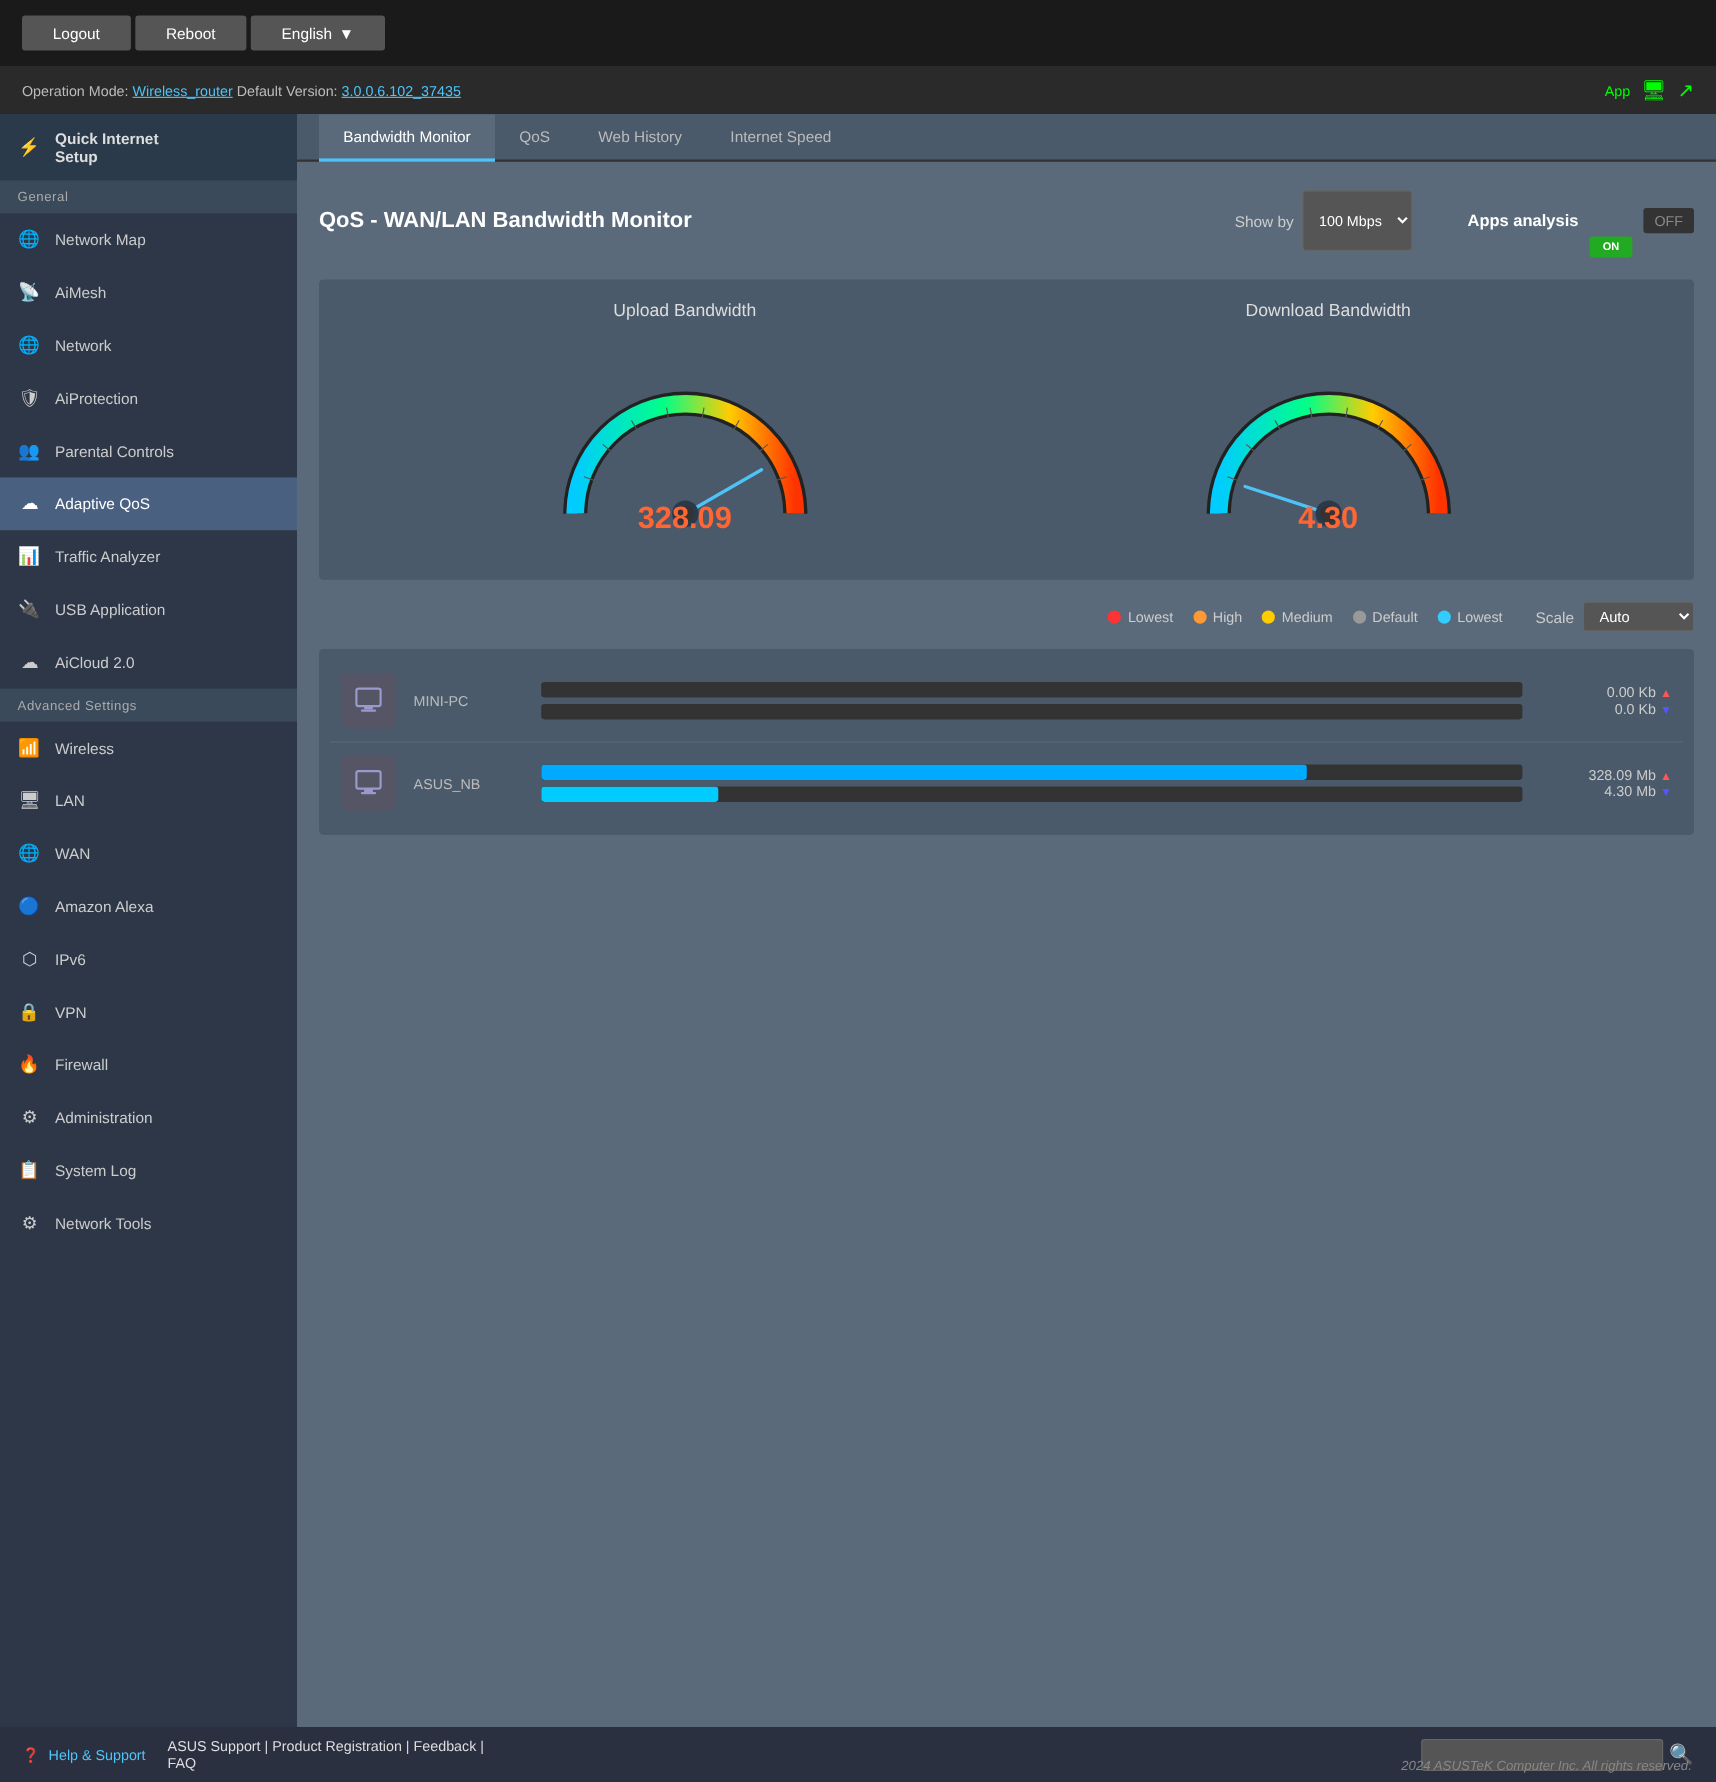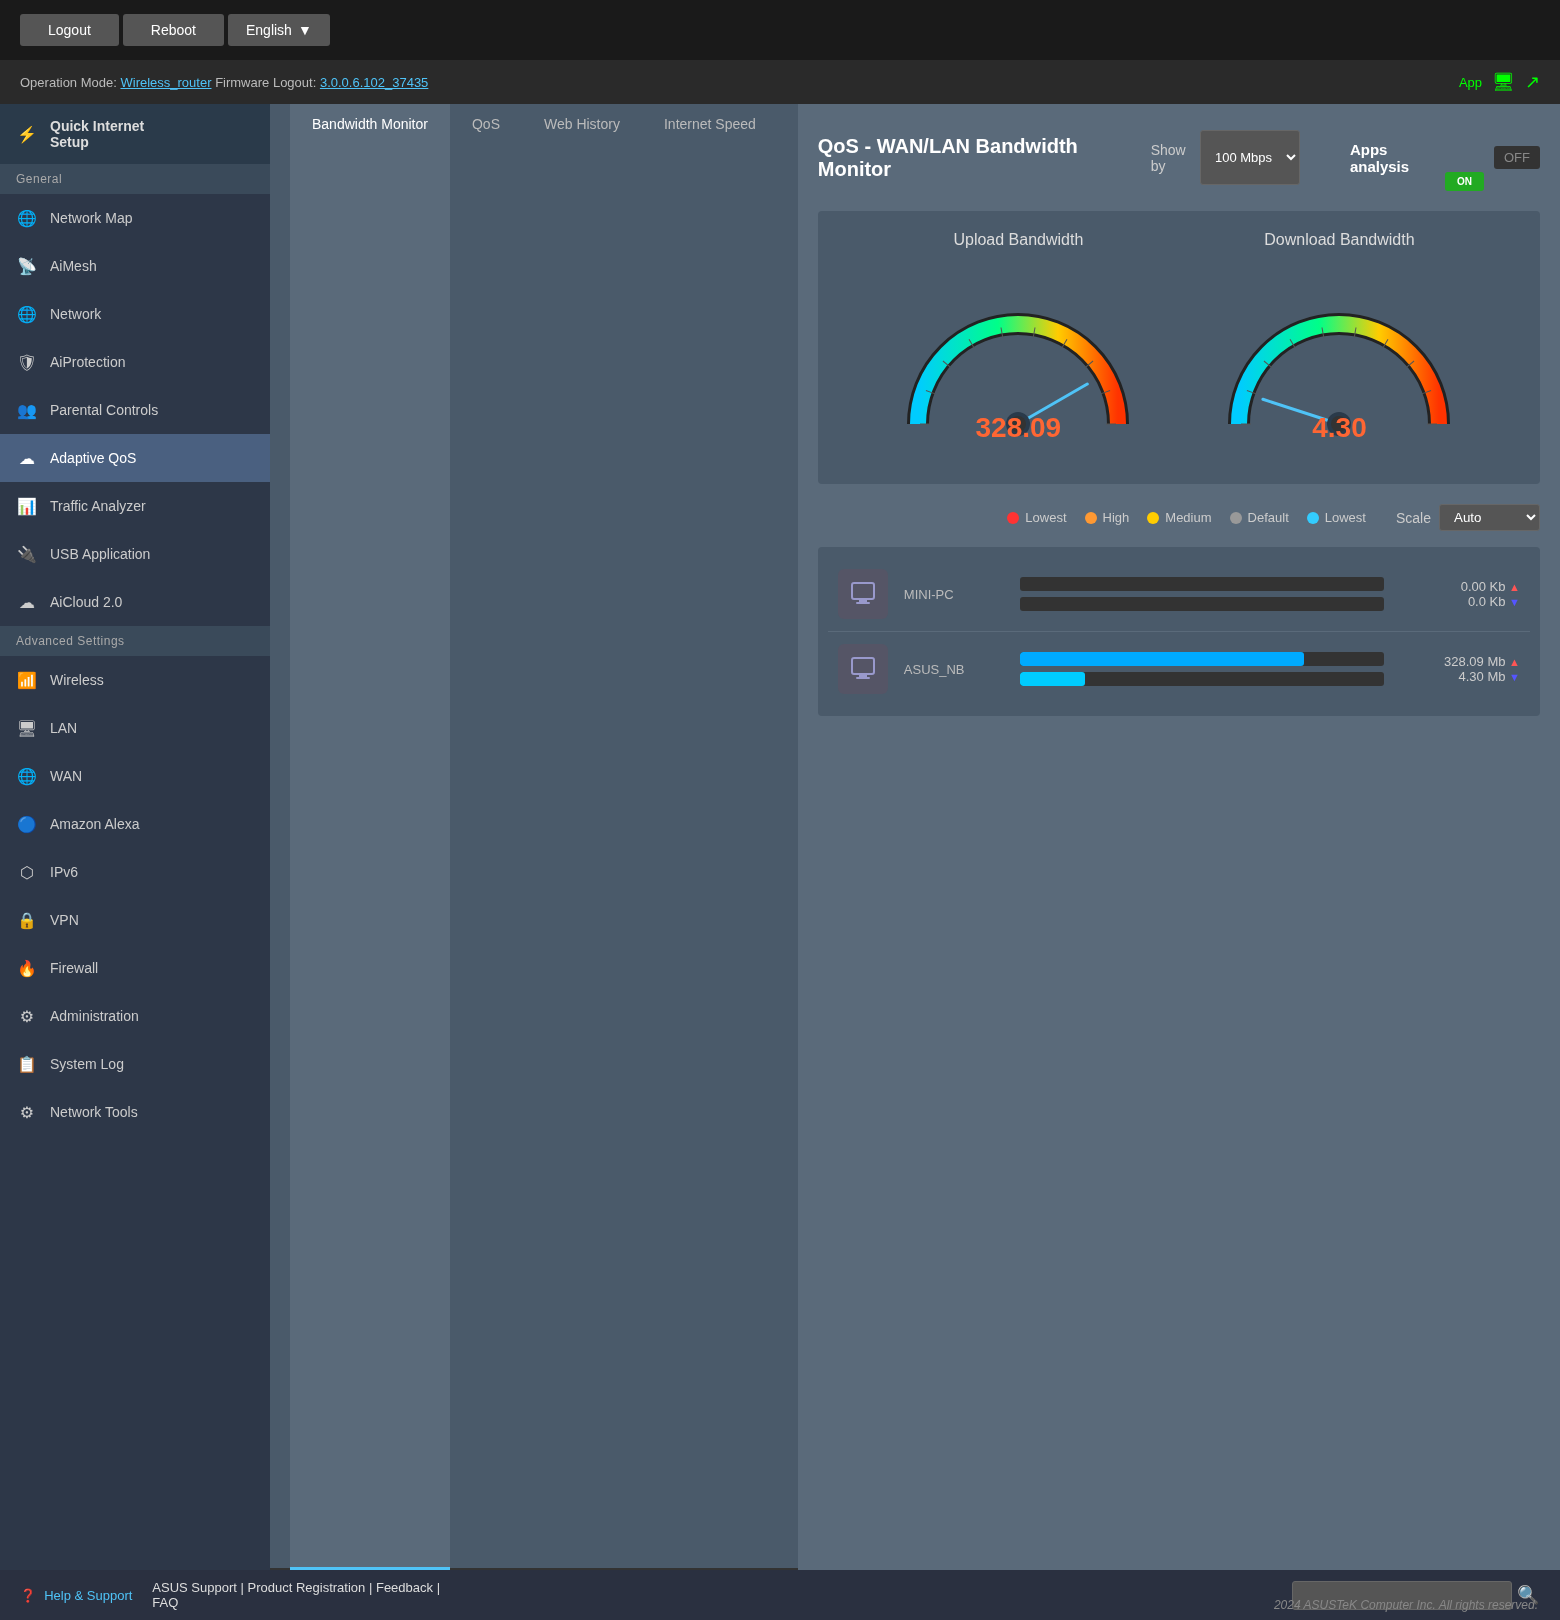--- a/index.html
+++ b/index.html
@@ -51,21 +51,21 @@
       border: none;
       padding: 8px 28px;
       cursor: pointer;
       font-size: 14px;
       border-radius: 3px;
     }
     .lang-btn {
       background: #555;
       color: #fff;
       border: none;
-      padding: 8px 18px;
+      padding: 8px 28px;
       cursor: pointer;
       font-size: 14px;
       border-radius: 3px;
       display: flex;
       align-items: center;
       gap: 6px;
     }
 
     
     .second-bar {
@@ -145,20 +145,21 @@
       justify-content: center;
       flex-shrink: 0;
       font-size: 16px;
     }
 
     
     .content-area {
       flex: 1;
       background: #5a6a7a;
       display: flex;
+      flex-direction: column;
     }
 
     
     .tabs-bar {
       background: #4a5a6a;
       display: flex;
       padding: 0 20px;
       gap: 0;
       border-bottom: 2px solid #333;
     }
@@ -450,21 +451,21 @@
       <span>English</span>
       <span>▼</span>
     </button>
   </div>
 </div>
 
 <div class="second-bar">
   <span class="operation-mode">
     <span>Operation Mode:</span>
     <a>Wireless_router</a>
-    <span>Firmware Logout:</span>
+    <span>Default Version:</span>
     <a class="firmware-link">3.0.0.6.102_37435</a>
   </span>
   <div class="app-icons">
     <span class="app-text">App</span>
     <span style="font-size:18px; cursor:pointer;">🖥</span>
     <span style="font-size:18px; cursor:pointer;">↗</span>
   </div>
 </div>
 
 <div class="main-layout">

